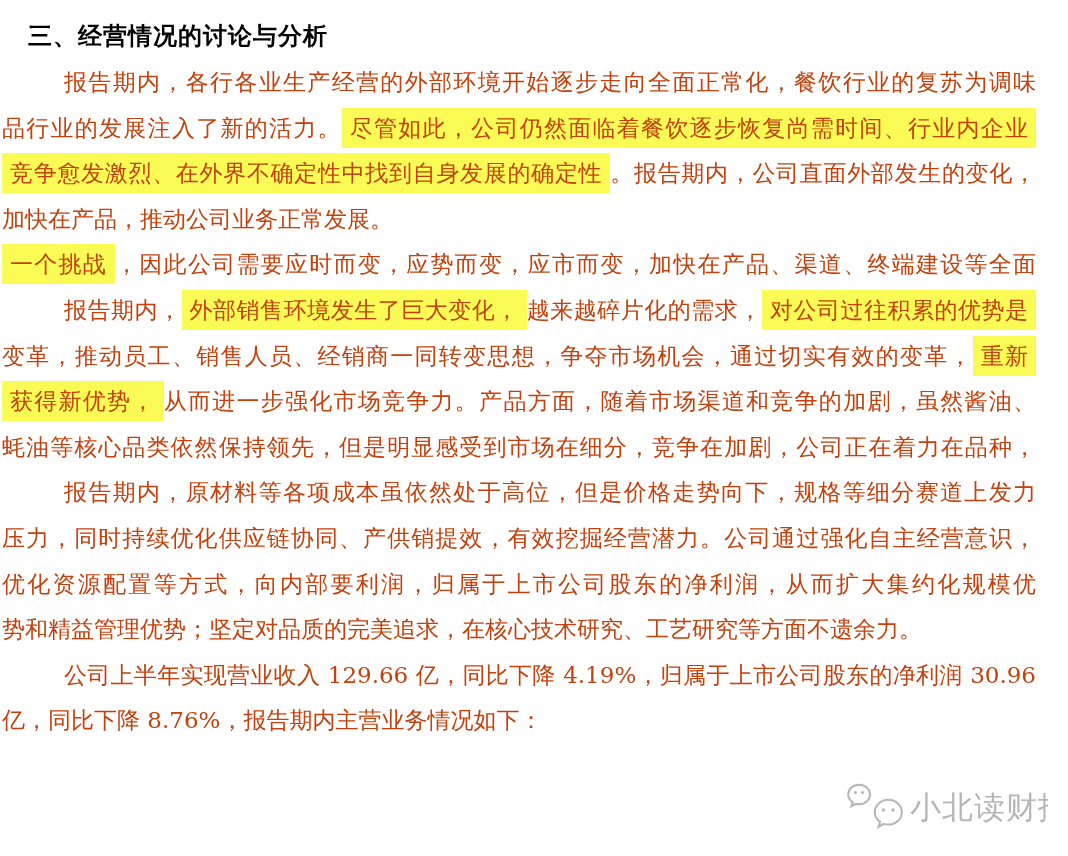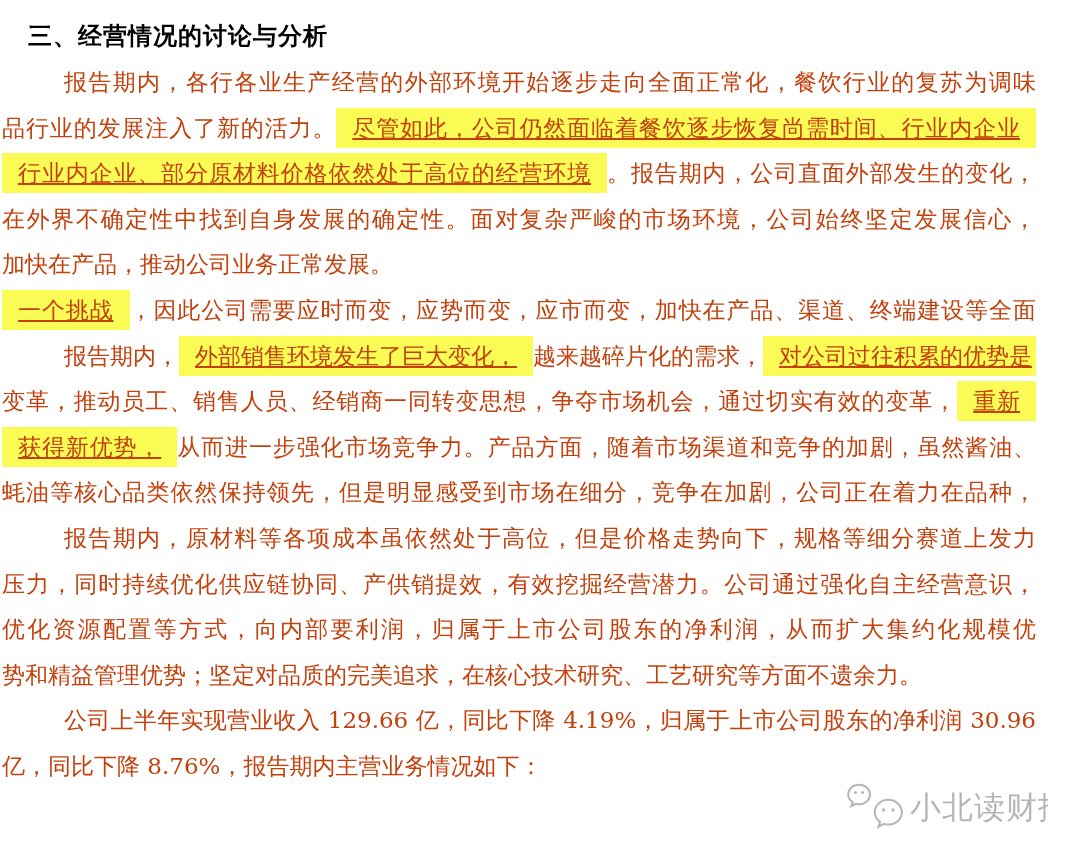--- a/index.html
+++ b/index.html
@@ -32,22 +32,21 @@
     text-align:justify;
     text-align-last:justify;
     overflow:hidden;
     white-space:nowrap;
     box-sizing:border-box;
   }
   .line.indent{padding-left:62px;}
   .line.last{text-align-last:left;}
   .hl{
     background:var(--hl,#fbfb55);
-    padding:7px 16px;
-    text-decoration:underline;
+    padding:7px 8px;
   }
   .watermark{
     position:absolute;
     left:846px;top:782px;
     display:flex;
     align-items:center;
     gap:6px;
     color:#b6b6b6;
   }
   .watermark .wm-text{
@@ -61,22 +60,21 @@
 </head>
 <body>
 
 <div class="page">
 
   <div class="doc-title">三、经营情况的讨论与分析</div>
 
   <div class="doc-body">
       <div class="line indent"><span class="seg">报告期内，各行各业生产经营的外部环境开始逐步走向全面正常化，餐饮行业的复苏为调味</span></div>
       <div class="line"><span class="seg">品行业的发展注入了新的活力。</span><span class="hl">尽管如此，公司仍然面临着餐饮逐步恢复尚需时间、行业内企业</span></div>
-      <div class="line"><span class="hl">行业内企业、部分原材料价格依然处于高位的经营环境</span><span class="seg">。报告期内，公司直面外部发生的变化，</span></div>
-      <div class="line"><span class="seg">在外界不确定性中找到自身发展的确定性。面对复杂严峻的市场环境，公司始终坚定发展信心，</span></div>
+      <div class="line"><span class="hl">竞争愈发激烈、在外界不确定性中找到自身发展的确定性</span><span class="seg">。报告期内，公司直面外部发生的变化，</span></div>
       <div class="line last"><span class="seg">加快在产品，推动公司业务正常发展。</span></div>
       <div class="line"><span class="hl">一个挑战</span><span class="seg">，因此公司需要应时而变，应势而变，应市而变，加快在产品、渠道、终端建设等全面</span></div>
       <div class="line indent"><span class="seg">报告期内，</span><span class="hl">外部销售环境发生了巨大变化，</span><span class="seg">越来越碎片化的需求，</span><span class="hl">对公司过往积累的优势是</span></div>
       <div class="line"><span class="seg">变革，推动员工、销售人员、经销商一同转变思想，争夺市场机会，通过切实有效的变革，</span><span class="hl">重新</span></div>
       <div class="line"><span class="hl">获得新优势，</span><span class="seg">从而进一步强化市场竞争力。产品方面，随着市场渠道和竞争的加剧，虽然酱油、</span></div>
       <div class="line"><span class="seg">蚝油等核心品类依然保持领先，但是明显感受到市场在细分，竞争在加剧，公司正在着力在品种，</span></div>
       <div class="line indent"><span class="seg">报告期内，原材料等各项成本虽依然处于高位，但是价格走势向下，规格等细分赛道上发力</span></div>
       <div class="line"><span class="seg">压力，同时持续优化供应链协同、产供销提效，有效挖掘经营潜力。公司通过强化自主经营意识，</span></div>
       <div class="line"><span class="seg">优化资源配置等方式，向内部要利润，归属于上市公司股东的净利润，从而扩大集约化规模优</span></div>
       <div class="line last"><span class="seg">势和精益管理优势；坚定对品质的完美追求，在核心技术研究、工艺研究等方面不遗余力。</span></div>

